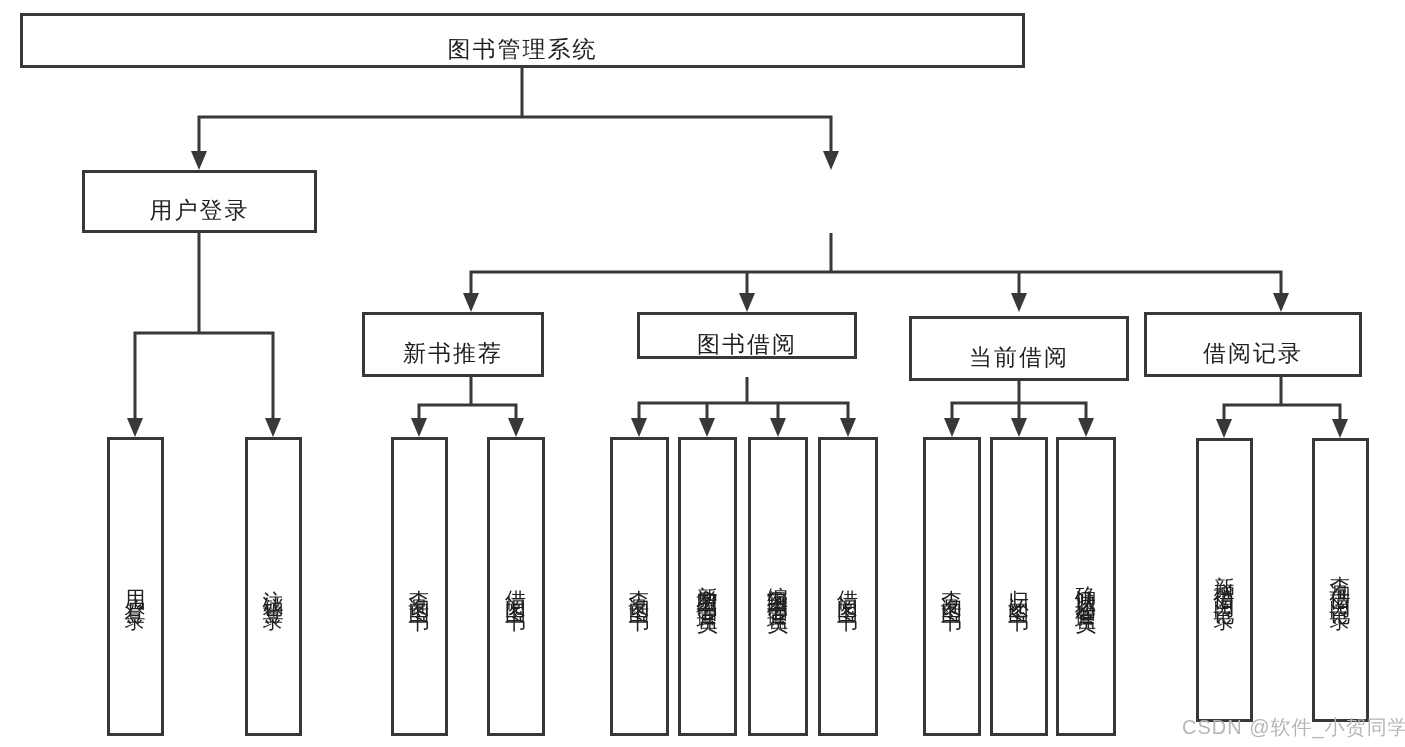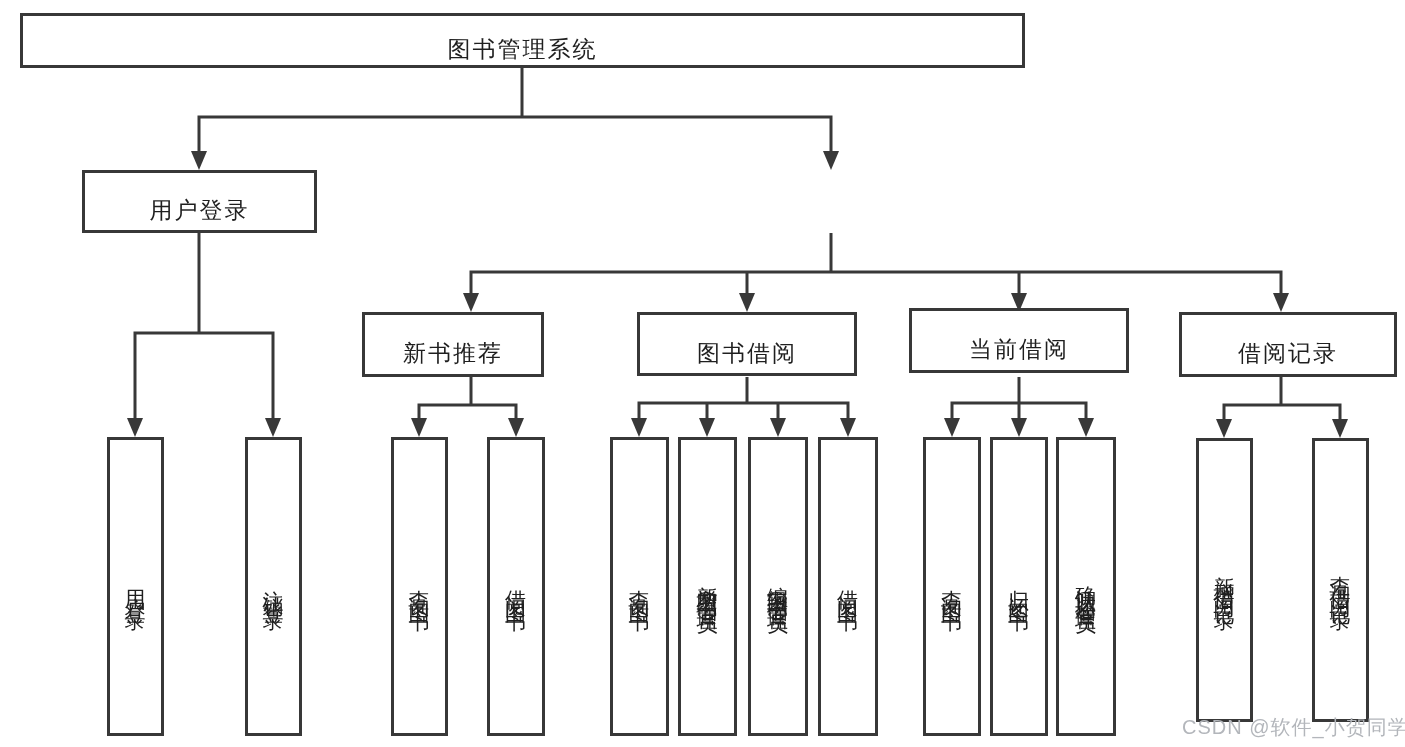--- a/index.html
+++ b/index.html
@@ -96,27 +96,27 @@
     <span class="hlabel">图书管理系统</span>
   </div>
 
   <div class="box" style="left:82px;top:170px;width:235px;height:63px;">
     <span class="hlabel">用户登录</span>
   </div>
 
   <div class="box" style="left:362px;top:312px;width:182px;height:65px;">
     <span class="hlabel">新书推荐</span>
   </div>
-  <div class="box" style="left:637px;top:312px;width:220px;height:64px;">
+  <div class="box" style="left:637px;top:312px;width:220px;height:47px;">
     <span class="hlabel">图书借阅</span>
   </div>
-  <div class="box" style="left:909px;top:308px;width:220px;height:65px;">
+  <div class="box" style="left:909px;top:316px;width:220px;height:65px;">
     <span class="hlabel">当前借阅</span>
   </div>
-  <div class="box" style="left:1179px;top:312px;width:218px;height:65px;">
+  <div class="box" style="left:1144px;top:312px;width:218px;height:65px;">
     <span class="hlabel">借阅记录</span>
   </div>
 
   <div class="box" style="left:107px;top:437px;width:57px;height:299px;">
     <span class="vlabel">用户登录</span>
   </div>
   <div class="box" style="left:245px;top:437px;width:57px;height:299px;">
     <span class="vlabel">注销登录</span>
   </div>
 

